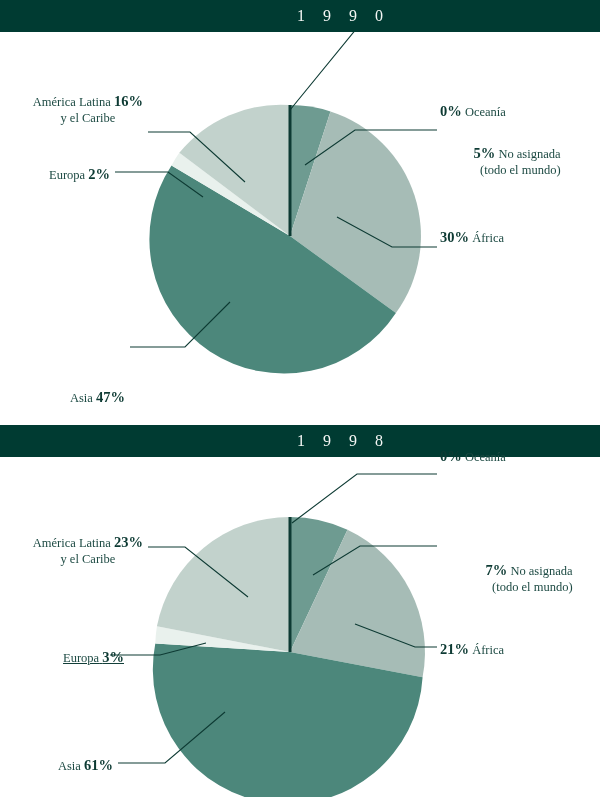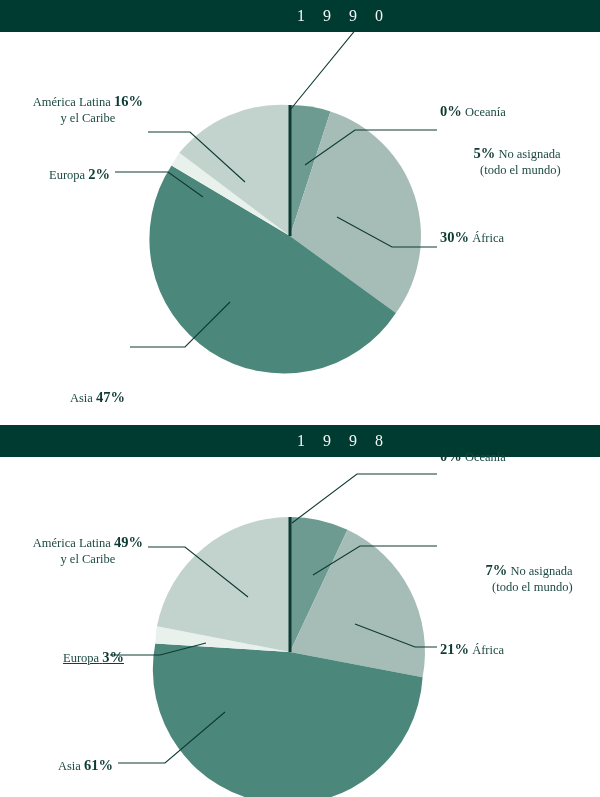--- a/index.html
+++ b/index.html
@@ -211,18 +211,18 @@
       <span class="pct">61%</span>
     </div>
 
     <div class="lbl left" style="right:476px; top:191px;text-decoration:underline;">
       <span class="nm">Europa</span>
       <span class="pct">3%</span>
     </div>
 
     <div class="lbl left" style="right:457px; top:76px;">
       <span class="nm">América Latina</span>
-      <span class="pct">49%</span>
+      <span class="pct">23%</span>
       <span class="nm line2">y el Caribe</span>
     </div>
   </div>
 
 </div>
 
 </body></html>

